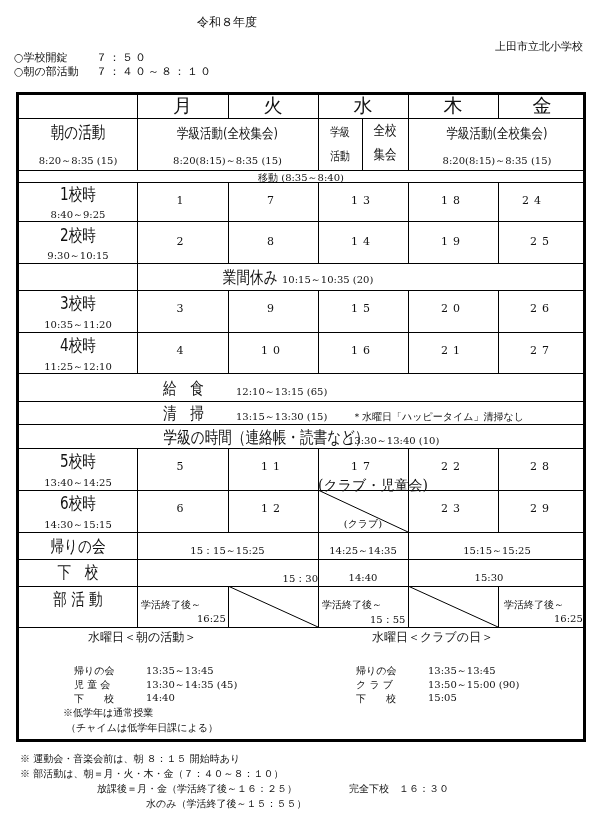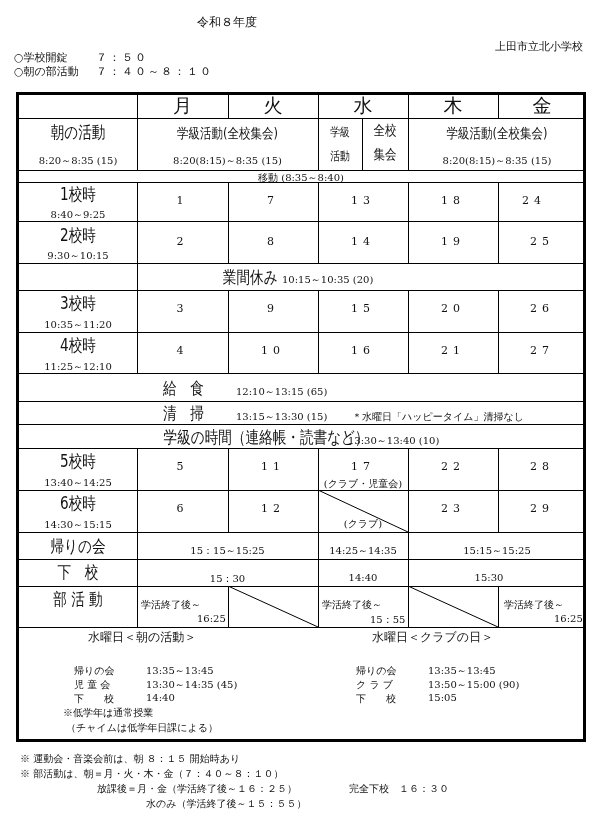--- a/index.html
+++ b/index.html
@@ -179,21 +179,21 @@
   <span class="abs lbl" style="left:138px;top:426px;">学級の時間（連絡帳・読書など）</span>
   <span class="abs tm" style="left:348px;top:434px;">13:30～13:40 (10)</span>
 </div>
 
 <div>
   <span class="t lbl" style="left:19px;width:118px;top:450px;">5校時</span>
   <span class="t tm" style="left:19px;width:118px;top:476px;">13:40～14:25</span>
   <span class="t num" style="left:137px;width:91px;top:460px;">5</span>
   <span class="t num" style="left:228px;width:90px;top:460px;">11</span>
   <span class="t num" style="left:318px;width:90px;top:460px;">17</span>
-  <span class="t small" style="left:318px;width:90px;top:477px;font-size:10px;text-align:center;">(クラブ・児童会)</span>
+  <span class="t small" style="left:318px;width:90px;top:477px;font-size:14px;text-align:center;">(クラブ・児童会)</span>
   <span class="t num" style="left:408px;width:90px;top:460px;">22</span>
   <span class="t num" style="left:498px;width:88px;top:460px;">28</span>
 </div>
 <div>
   <span class="t lbl" style="left:19px;width:118px;top:492px;">6校時</span>
   <span class="t tm" style="left:19px;width:118px;top:518px;">14:30～15:15</span>
   <span class="t num" style="left:137px;width:91px;top:502px;">6</span>
   <span class="t num" style="left:228px;width:90px;top:502px;">12</span>
   <span class="t small" style="left:318px;width:90px;top:517px;">(クラブ)</span>
   <span class="t num" style="left:408px;width:90px;top:502px;">23</span>
@@ -202,21 +202,21 @@
 
 <div>
   <span class="t lbl" style="left:19px;width:118px;top:535px;">帰りの会</span>
   <span class="t tm" style="left:137px;width:181px;top:544px;">15：15～15:25</span>
   <span class="t tm" style="left:318px;width:90px;top:544px;">14:25～14:35</span>
   <span class="t tm" style="left:408px;width:178px;top:544px;">15:15～15:25</span>
 </div>
 
 <div>
   <span class="t lbl" style="left:19px;width:118px;top:561px;">下　校</span>
-  <span class="t tm" style="left:137px;width:181px;top:572px;">15：30</span>
+  <span class="t tm" style="left:137px;width:181px;top:572px;text-align:right;">15：30</span>
   <span class="t tm" style="left:318px;width:90px;top:572px;">14:40</span>
   <span class="t tm" style="left:408px;width:162px;top:572px;">15:30</span>
 </div>
 
 <div>
   <span class="t lbl" style="left:19px;width:118px;top:588px;">部 活 動</span>
   <span class="abs tm" style="left:141px;top:598px;">学活終了後～</span>
   <span class="abs tm" style="left:197px;top:613px;">16:25</span>
   <span class="abs tm" style="left:322px;top:598px;">学活終了後～</span>
   <span class="abs tm" style="left:370px;top:613px;">15：55</span>

